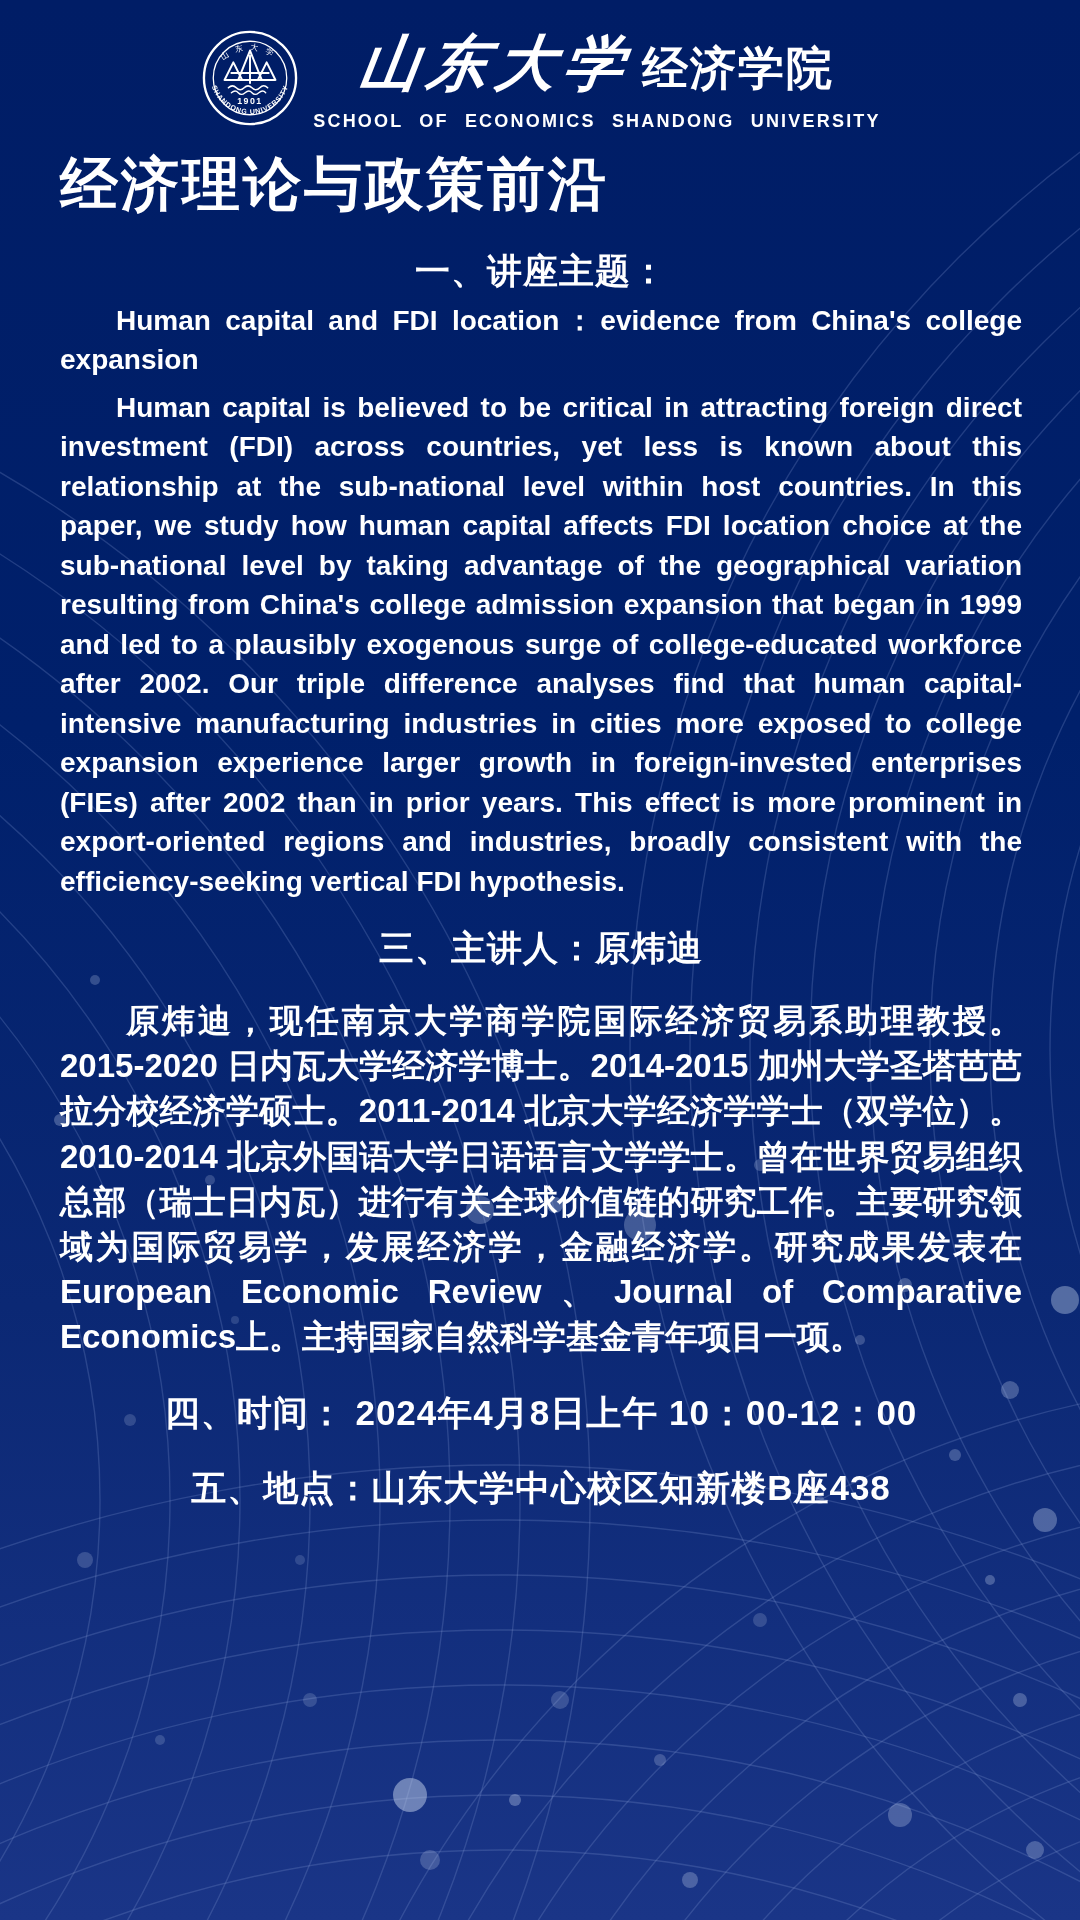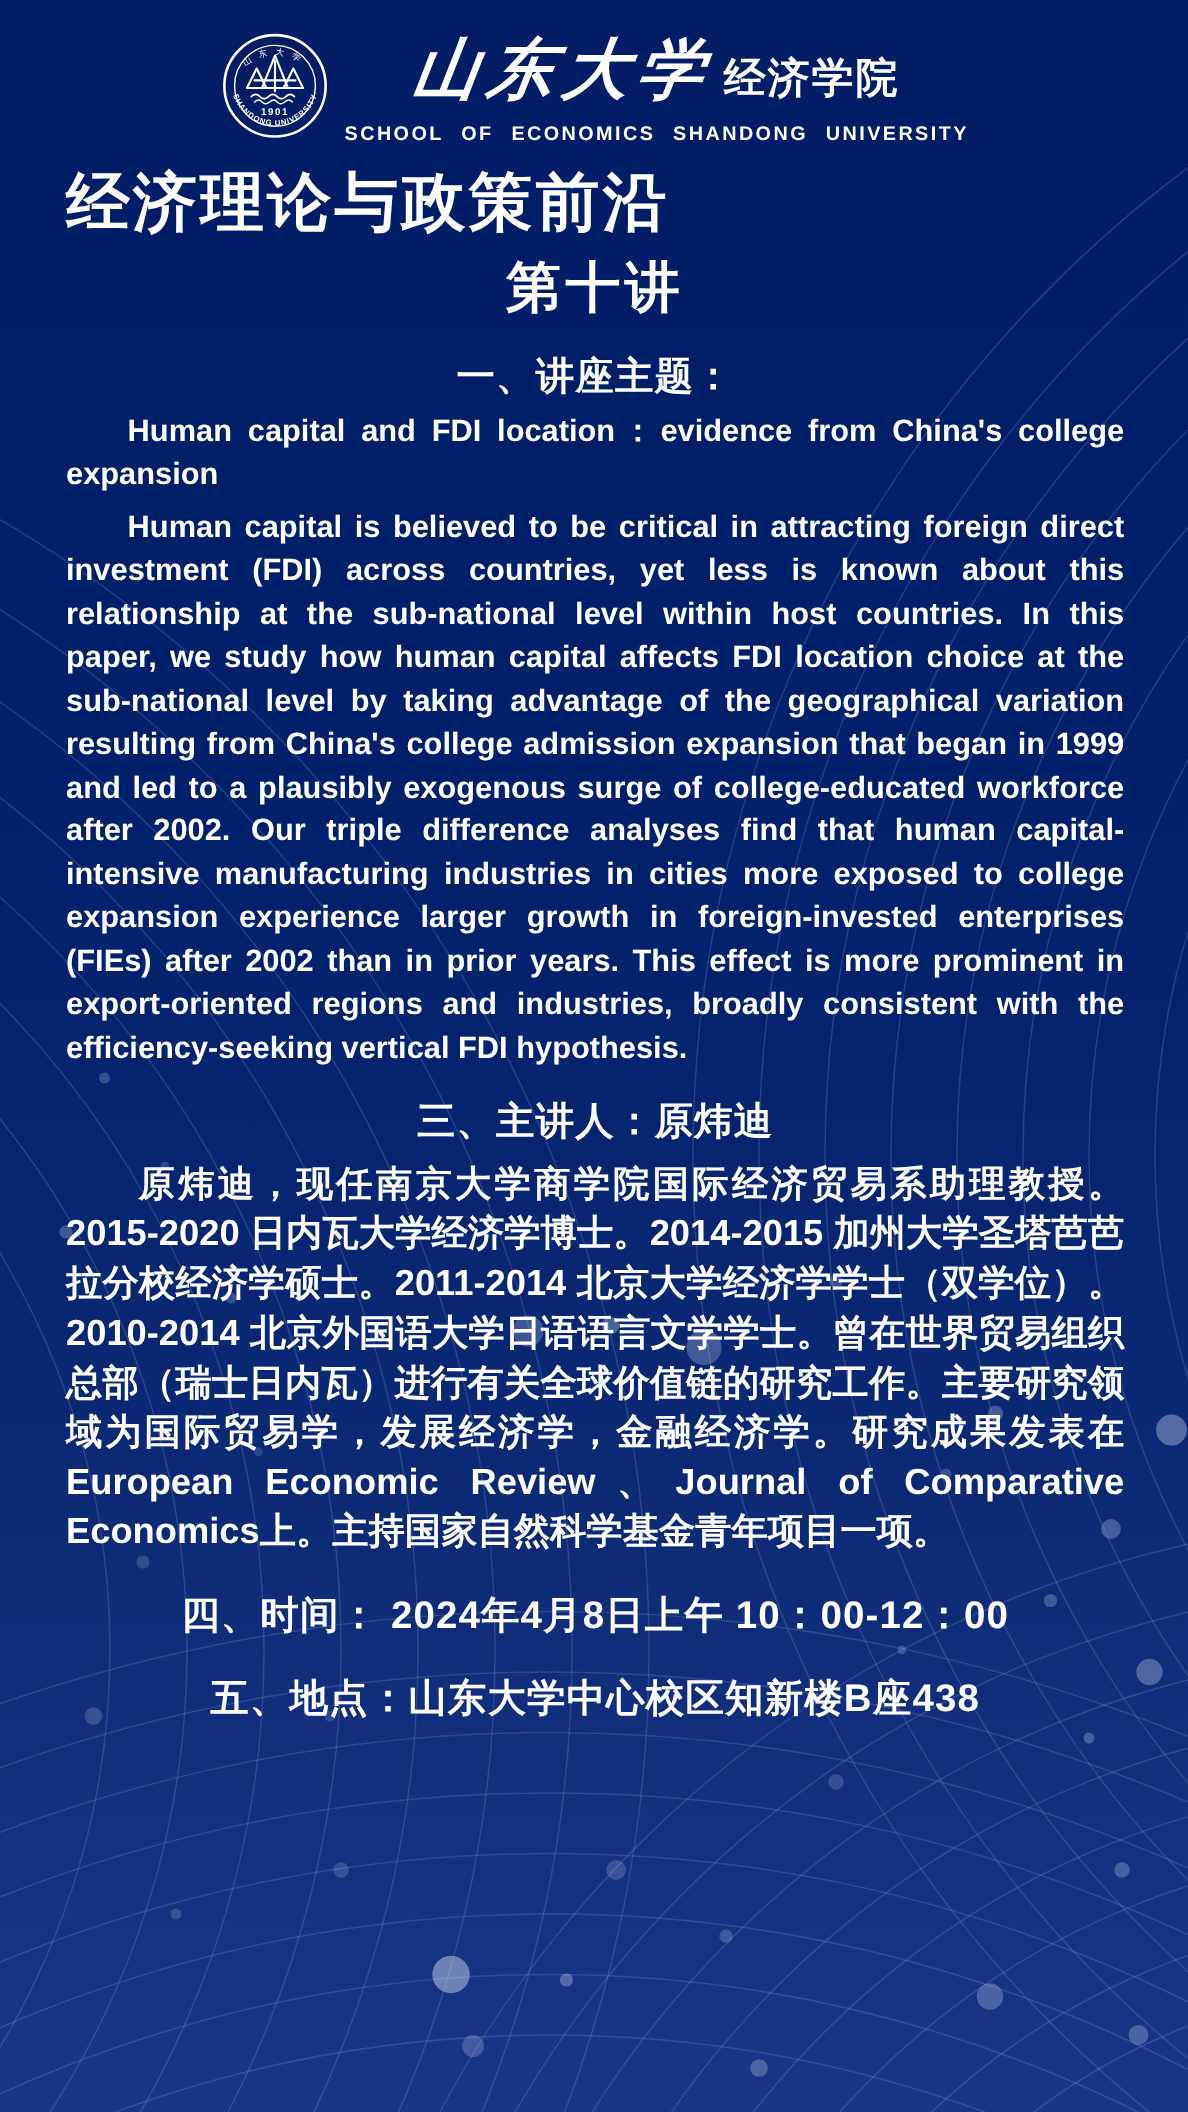--- a/index.html
+++ b/index.html
@@ -12,34 +12,34 @@
   .bg-decor{position:absolute;left:0;top:0;width:1080px;height:1920px;z-index:0;}
   .poster{position:relative;z-index:1;padding:0 58px 0 60px;}
 
   
   .header{display:flex;justify-content:center;align-items:center;gap:14px;padding-top:24px;}
   .seal{width:98px;height:98px;flex:0 0 auto;}
   .logo-col{display:flex;flex-direction:column;align-items:center;}
   .logo-cn{display:flex;align-items:baseline;gap:10px;white-space:nowrap;}
   .calli{display:inline-block;font-size:60px;font-weight:900;font-style:italic;
          transform:skewX(-8deg);letter-spacing:8px;}
-  .dept{font-size:38px;font-weight:800;letter-spacing:2px;margin-top:11px;}
+  .dept{font-size:46px;font-weight:800;letter-spacing:2px;margin-top:11px;}
   .logo-en{margin-top:6px;font-size:18px;font-weight:700;letter-spacing:2.2px;word-spacing:9px;white-space:nowrap;}
 
   
   .title-main{text-align:left;font-size:58px;font-weight:900;letter-spacing:3px;margin-top:14px;}
   .title-session{text-align:center;font-size:50px;font-weight:900;letter-spacing:4px;margin-top:4px;}
 
   
   .sec-heading{font-size:35px;font-weight:800;margin-top:24px;letter-spacing:1px;text-align:center;}
   .body-en{font-size:28px;font-weight:700;line-height:1.41;text-align:justify;
            text-indent:2em;margin-top:8px;}
   .body-en.topic{margin-top:6px;}
   .body-zh{font-size:33px;font-weight:700;line-height:1.37;text-align:justify;
-           text-indent:2em;margin-top:10px;}
+           text-indent:2em;margin-top:26px;}
   .sec-heading.time{margin-top:30px;}
   .sec-heading.venue{margin-top:28px;}
 </style>
 </head>
 <body>
 
 <svg class="bg-decor" viewBox="0 0 1080 1920" xmlns="http://www.w3.org/2000/svg" aria-hidden="true">
   <g fill="none" stroke="#7e97cf" stroke-opacity="0.26" stroke-width="1.4">
 
     <circle cx="1750" cy="1050" r="700"></circle>
@@ -144,21 +144,20 @@
     <div class="logo-col">
       <div class="logo-cn">
         <span class="calli">山东大学</span>
         <span class="dept">经济学院</span>
       </div>
       <div class="logo-en">SCHOOL OF ECONOMICS SHANDONG UNIVERSITY</div>
     </div>
   </div>
 
   <div class="title-main">经济理论与政策前沿</div>
-  <div class="title-session">第十讲</div>
 
   <div class="sec-heading">一、讲座主题：</div>
   <div class="body-en topic">Human capital and FDI location：evidence from China's college expansion</div>
 
   <div class="body-en">Human capital is believed to be critical in attracting foreign direct investment (FDI) across countries, yet less is known about this relationship at the sub-national level within host countries. In this paper, we study how human capital affects FDI location choice at the sub-national level by taking advantage of the geographical variation resulting from China's college admission expansion that began in 1999 and led to a plausibly exogenous surge of college-educated workforce after 2002. Our triple difference analyses find that human capital-intensive manufacturing industries in cities more exposed to college expansion experience larger growth in foreign-invested enterprises (FIEs) after 2002 than in prior years. This effect is more prominent in export-oriented regions and industries, broadly consistent with the efficiency-seeking vertical FDI hypothesis.</div>
 
   <div class="sec-heading">三、主讲人：原炜迪</div>
   <div class="body-zh">原炜迪，现任南京大学商学院国际经济贸易系助理教授。2015-2020 日内瓦大学经济学博士。2014-2015 加州大学圣塔芭芭拉分校经济学硕士。2011-2014 北京大学经济学学士（双学位）。2010-2014 北京外国语大学日语语言文学学士。曾在世界贸易组织总部（瑞士日内瓦）进行有关全球价值链的研究工作。主要研究领域为国际贸易学，发展经济学，金融经济学。研究成果发表在 European Economic Review、Journal of Comparative Economics上。主持国家自然科学基金青年项目一项。</div>
 
   <div class="sec-heading time">四、时间： 2024年4月8日上午 10：00-12：00</div>

